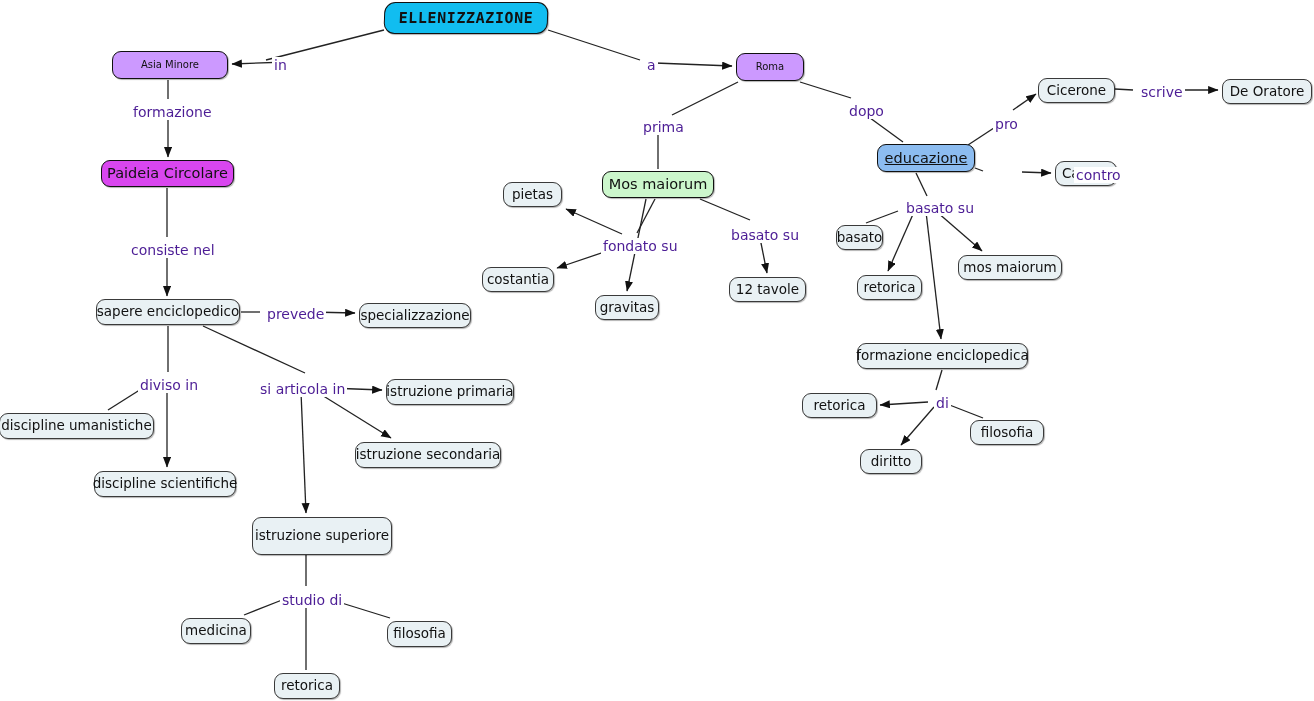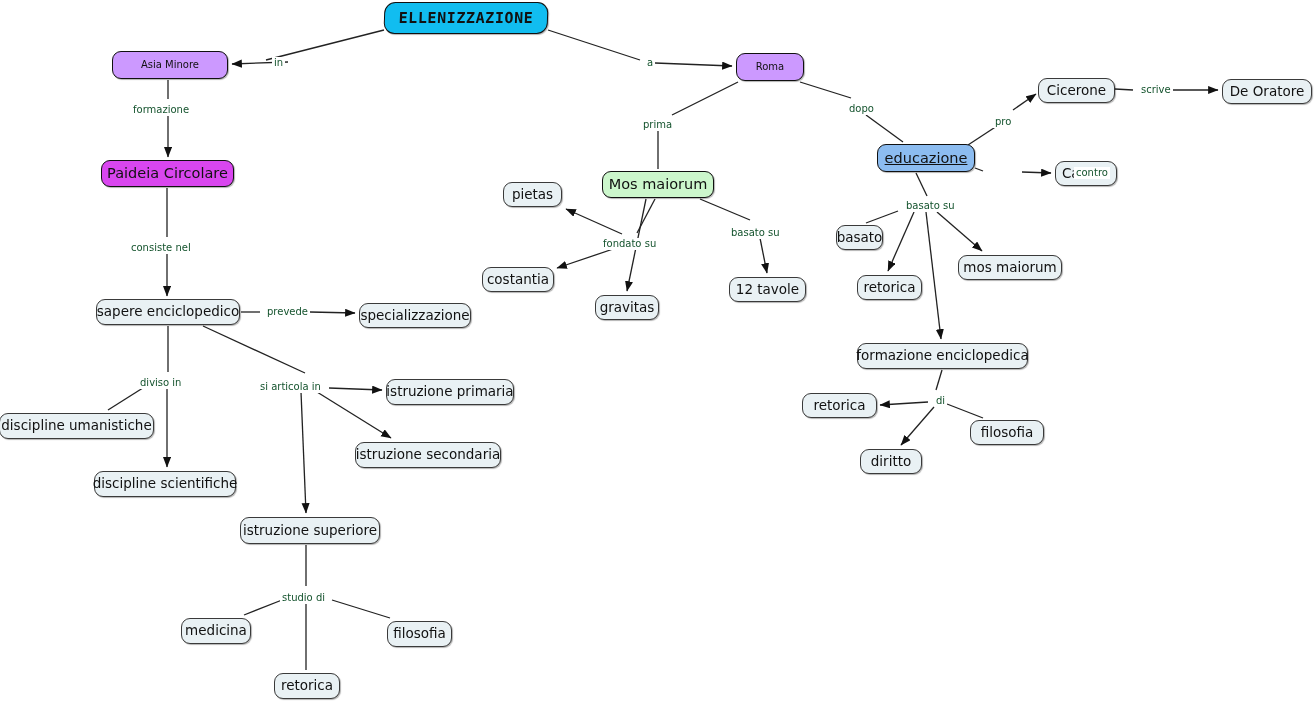--- a/index.html
+++ b/index.html
@@ -38,22 +38,22 @@
   .node.yellow{background:#d946ef;border-color:#111111;border-width:1.4px;font-size:14.5px;}
   .node.green{background:#ccf7cc;border-color:#111111;border-width:1.4px;font-size:14.5px;}
   .node.blue{background:#8cbcf0;border-color:#111111;border-width:1.4px;font-size:14.5px;}
   .node.cyan{
     background:#11bdf0;border-color:#111111;border-width:1.6px;border-radius:11px;
     font-family:"DejaVu Sans Mono",monospace;font-size:15px;font-weight:bold;
     letter-spacing:0.6px;transform:skewX(-2deg);
   }
   .lbl{
     position:absolute;
-    color:#14532d;
-    font-size:10px;
+    color:#4c1d95;
+    font-size:14px;
     line-height:1;
     white-space:nowrap;
     background:#ffffff;
     padding:1px 2px;
     z-index:4;
   }
 </style>
 </head>
 <body>
 
@@ -114,40 +114,40 @@
       </g>
   </svg>
   <div id="nodes">
       <div class="node cyan" style="left: 384px; top: 2px; width: 164px; height: 32px;">ELLENIZZAZIONE</div>
       <div class="node purple" style="left: 112px; top: 51px; width: 116px; height: 28px;">Asia Minore</div>
       <div class="node purple" style="left: 736px; top: 53px; width: 68px; height: 28px;">Roma</div>
       <div class="node yellow" style="left: 101px; top: 160px; width: 133px; height: 27px;">Paideia Circolare</div>
       <div class="node green" style="left: 602px; top: 171px; width: 112px; height: 27px;">Mos maiorum</div>
       <div class="node blue" style="left: 877px; top: 144px; width: 98px; height: 28px; text-decoration: underline;">educazione</div>
       <div class="node " style="left: 1038px; top: 78px; width: 77px; height: 25px;">Cicerone</div>
-      <div class="node " style="left: 1222px; top: 79px; width: 90px; height: 25px;">De Oratore</div>
+      <div class="node " style="left: 1222px; top: 79px; width: 90px; height: 25px; border-radius: 8px;">De Oratore</div>
       <div class="node " style="left: 1055px; top: 161px; width: 62px; height: 25px;">Catone</div>
       <div class="node " style="left: 503px; top: 182px; width: 59px; height: 25px;">pietas</div>
       <div class="node " style="left: 482px; top: 267px; width: 72px; height: 25px;">costantia</div>
       <div class="node " style="left: 595px; top: 295px; width: 64px; height: 25px;">gravitas</div>
       <div class="node " style="left: 729px; top: 277px; width: 77px; height: 25px;">12 tavole</div>
       <div class="node " style="left: 836px; top: 225px; width: 47px; height: 25px;">basato</div>
       <div class="node " style="left: 857px; top: 275px; width: 65px; height: 25px;">retorica</div>
       <div class="node " style="left: 958px; top: 255px; width: 104px; height: 25px;">mos maiorum</div>
       <div class="node " style="left: 857px; top: 343px; width: 171px; height: 26px;">formazione enciclopedica</div>
       <div class="node " style="left: 802px; top: 393px; width: 75px; height: 25px;">retorica</div>
       <div class="node " style="left: 860px; top: 449px; width: 62px; height: 25px;">diritto</div>
       <div class="node " style="left: 970px; top: 420px; width: 74px; height: 25px;">filosofia</div>
       <div class="node " style="left: 96px; top: 299px; width: 144px; height: 26px;">sapere enciclopedico</div>
       <div class="node " style="left: 359px; top: 303px; width: 112px; height: 25px;">specializzazione</div>
       <div class="node " style="left: -1px; top: 413px; width: 155px; height: 26px;">discipline umanistiche</div>
       <div class="node " style="left: 94px; top: 471px; width: 142px; height: 26px;">discipline scientifiche</div>
       <div class="node " style="left: 386px; top: 379px; width: 128px; height: 26px;">istruzione primaria</div>
       <div class="node " style="left: 355px; top: 442px; width: 146px; height: 26px;">istruzione secondaria</div>
-      <div class="node " style="left: 240px; top: 517px; width: 140px; height: 27px;">istruzione superiore</div>
+      <div class="node " style="left: 252px; top: 517px; width: 140px; height: 38px;">istruzione superiore</div>
       <div class="node " style="left: 181px; top: 618px; width: 70px; height: 26px;">medicina</div>
       <div class="node " style="left: 274px; top: 673px; width: 66px; height: 26px;">retorica</div>
       <div class="node " style="left: 387px; top: 621px; width: 65px; height: 26px;">filosofia</div>
     </div>
   <div id="labels">
       <div class="lbl" style="left: 272px; top: 57px;">in</div>
       <div class="lbl" style="left: 645px; top: 57px;">a</div>
       <div class="lbl" style="left: 131px; top: 104px;">formazione</div>
       <div class="lbl" style="left: 641px; top: 119px;">prima</div>
       <div class="lbl" style="left: 847px; top: 103px;">dopo</div>

